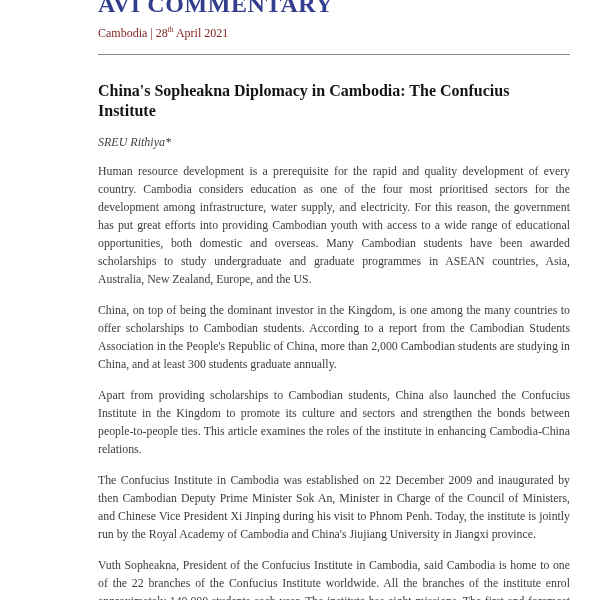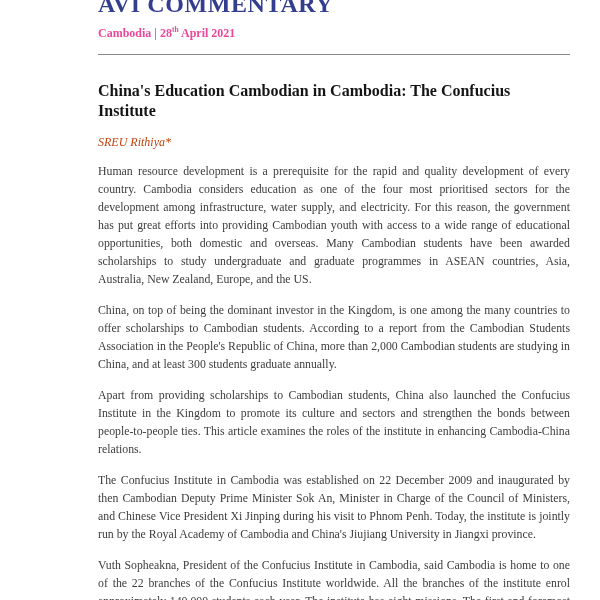--- a/index.html
+++ b/index.html
@@ -21,24 +21,24 @@
     font-weight: bold;
     font-size: 24px;
     line-height: 24px;
     letter-spacing: 0.6px;
     color: #333e8f;
     margin-top: -8px;
     white-space: nowrap;
   }
   .dateline {
     margin-top: 11px;
-    font-weight: bold;
+    font-weight: normal;
     font-size: 12px;
     line-height: 13px;
-    color: #ec4899;
+    color: #7f1d1d;
   }
   .dateline sup {
     font-size: 7.5px;
     vertical-align: super;
     line-height: 0;
   }
   .rule {
     border: none;
     border-top: 1px solid #8a8a8a;
     margin-top: 14px;
@@ -49,21 +49,21 @@
     font-weight: bold;
     font-size: 16px;
     line-height: 20px;
     color: #141414;
   }
   .author {
     margin-top: 15px;
     font-style: italic;
     font-size: 12px;
     line-height: 13px;
-    color: #c2410c;
+    color: #404040;
   }
   .body-para {
     margin-top: 13px;
     font-size: 11.8px;
     line-height: 18px;
     text-align: justify;
     color: #3c3c3c;
   }
 </style>
 </head>
@@ -73,21 +73,21 @@
 
   <header>
     <h1 class="masthead-title">AVI COMMENTARY</h1>
 
     <p class="dateline"><span>Cambodia | 28</span><sup>th</sup><span> April 2021</span></p>
 
     <hr class="rule">
   </header>
 
   <article>
-    <h2 class="article-title">China's Education Cambodian in Cambodia: The Confucius Institute</h2>
+    <h2 class="article-title">China's Sopheakna Diplomacy in Cambodia: The Confucius Institute</h2>
 
     <p class="author">SREU Rithiya*</p>
 
     <p class="body-para">Human resource development is a prerequisite for the rapid and quality development of every country. Cambodia considers education as one of the four most prioritised sectors for the development among infrastructure, water supply, and electricity. For this reason, the government has put great efforts into providing Cambodian youth with access to a wide range of educational opportunities, both domestic and overseas. Many Cambodian students have been awarded scholarships to study undergraduate and graduate programmes in ASEAN countries, Asia, Australia, New Zealand, Europe, and the US.</p>
 
     <p class="body-para">China, on top of being the dominant investor in the Kingdom, is one among the many countries to offer scholarships to Cambodian students. According to a report from the Cambodian Students Association in the People's Republic of China, more than 2,000 Cambodian students are studying in China, and at least 300 students graduate annually.</p>
 
     <p class="body-para">Apart from providing scholarships to Cambodian students, China also launched the Confucius Institute in the Kingdom to promote its culture and sectors and strengthen the bonds between people-to-people ties. This article examines the roles of the institute in enhancing Cambodia-China relations.</p>
 
     <p class="body-para">The Confucius Institute in Cambodia was established on 22 December 2009 and inaugurated by then Cambodian Deputy Prime Minister Sok An, Minister in Charge of the Council of Ministers, and Chinese Vice President Xi Jinping during his visit to Phnom Penh. Today, the institute is jointly run by the Royal Academy of Cambodia and China's Jiujiang University in Jiangxi province.</p>

